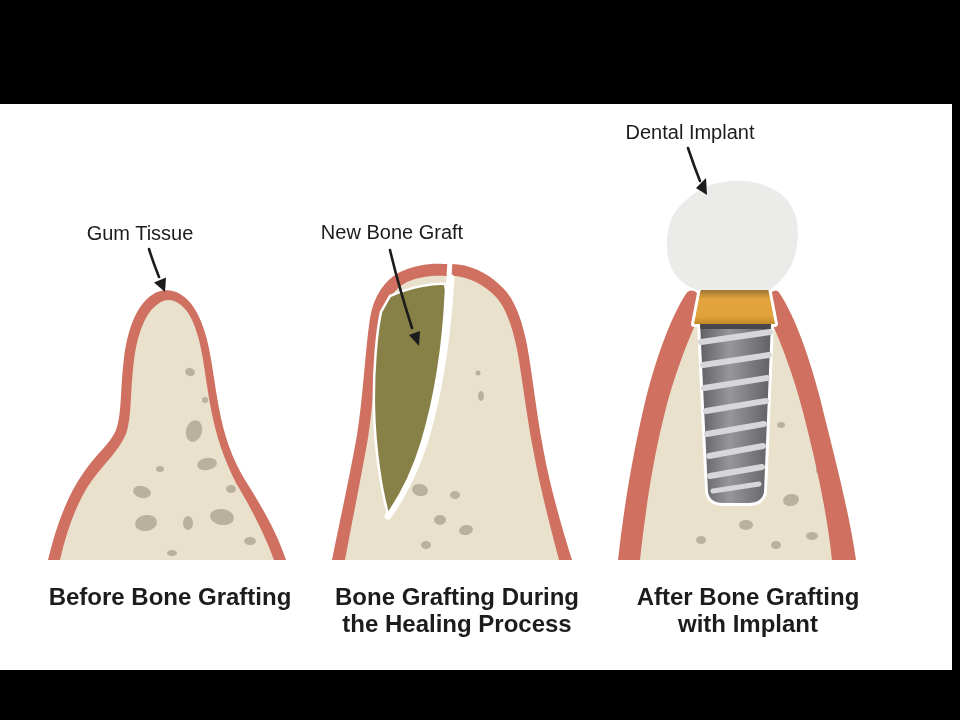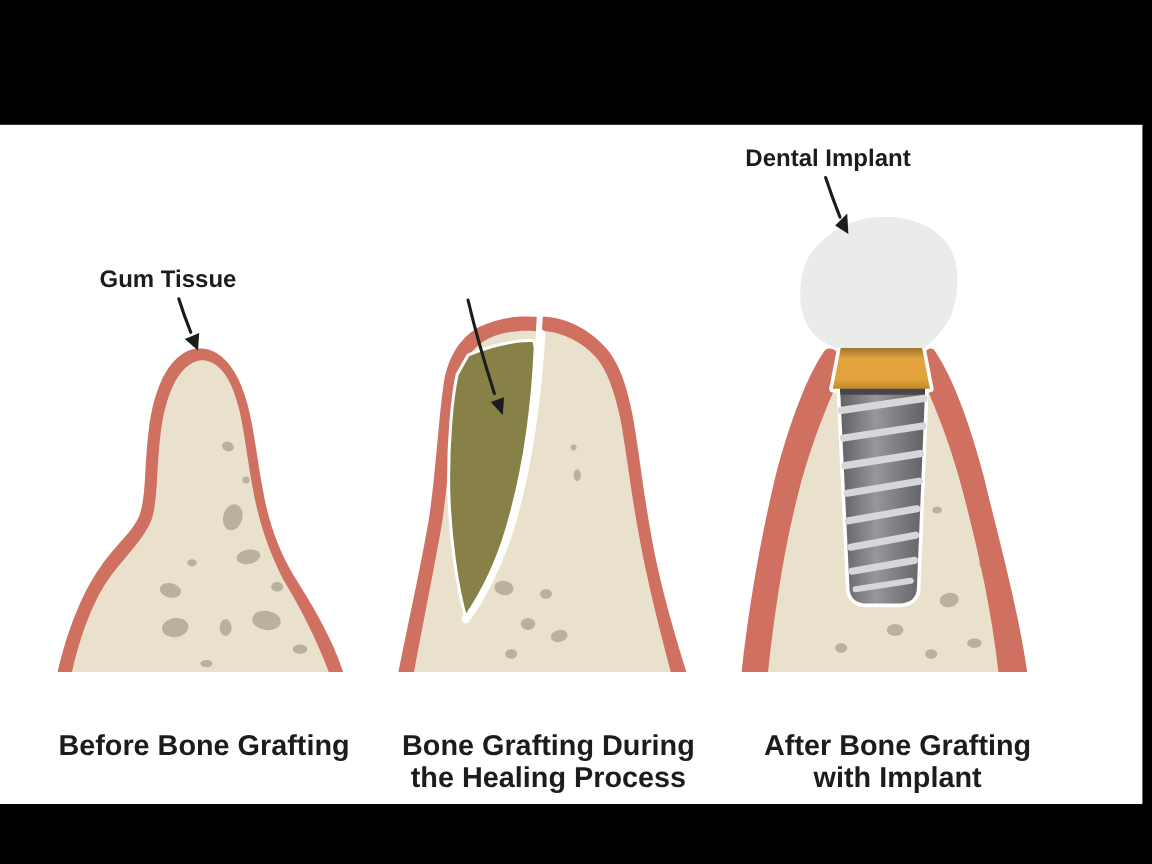--- a/index.html
+++ b/index.html
@@ -15,26 +15,26 @@
     background:var(--background);
     font-family:"Liberation Sans", sans-serif;
   }
   .canvas{
     position:absolute;left:0;top:104px;width:952px;height:566px;
     background:var(--canvas);
   }
   .canvas svg{position:absolute;left:0;top:0;}
   .annot{
     position:absolute;transform:translateX(-50%);
-    font-weight:700;font-size:20px;color:var(--text);white-space:nowrap;
+    font-weight:400;font-size:20px;color:var(--text);white-space:nowrap;
   }
   .caption{
     position:absolute;transform:translateX(-50%);
     font-weight:700;font-size:24px;line-height:27px;color:var(--text);
-    text-align:center;white-space:nowrap;margin-top:25px;
+    text-align:center;white-space:nowrap;
   }
   
   .f-gum{fill:var(--gum);}
   .f-bone{fill:var(--bone);}
   .f-speckle{fill:var(--speckle);}
   .f-graft{fill:var(--graft);stroke:var(--outline);stroke-width:2.5;}
   .f-crown{fill:var(--crown);}
   .white-line{stroke:var(--outline);fill:none;stroke-linecap:round;}
   .implant-halo{fill:var(--outline);stroke:var(--outline);stroke-width:6;stroke-linejoin:round;}
   .thread{stroke:var(--thread);stroke-width:6;stroke-linecap:round;fill:none;}
@@ -187,20 +187,21 @@
         <polygon class="arrow-head" points="419,242 409,231 420,227"></polygon>
       </g>
       <g>
         <path class="arrow-line" d="M688,44 Q694,62 700,77"></path>
         <polygon class="arrow-head" points="707,91 696,84 706,74"></polygon>
       </g>
     </g>
   </svg>
 
   <div class="annot" style="left:140px;top:118px">Gum Tissue</div>
+  <div class="annot" style="left:392px;top:117px">New Bone Graft</div>
   <div class="annot" style="left:690px;top:17px">Dental Implant</div>
 
   <div class="caption" style="left:170px;top:479px">
     <div>Before Bone Grafting</div>
   </div>
   <div class="caption" style="left:457px;top:479px">
     <div>Bone Grafting During</div>
     <div>the Healing Process</div>
   </div>
   <div class="caption" style="left:748px;top:479px">

